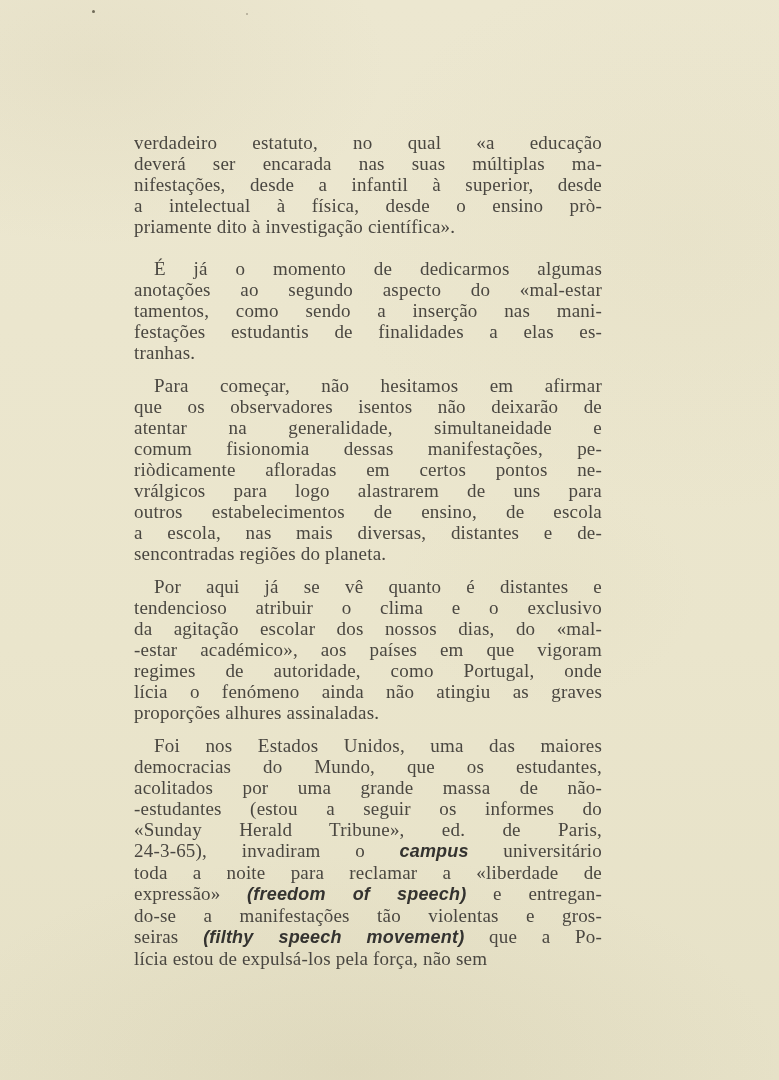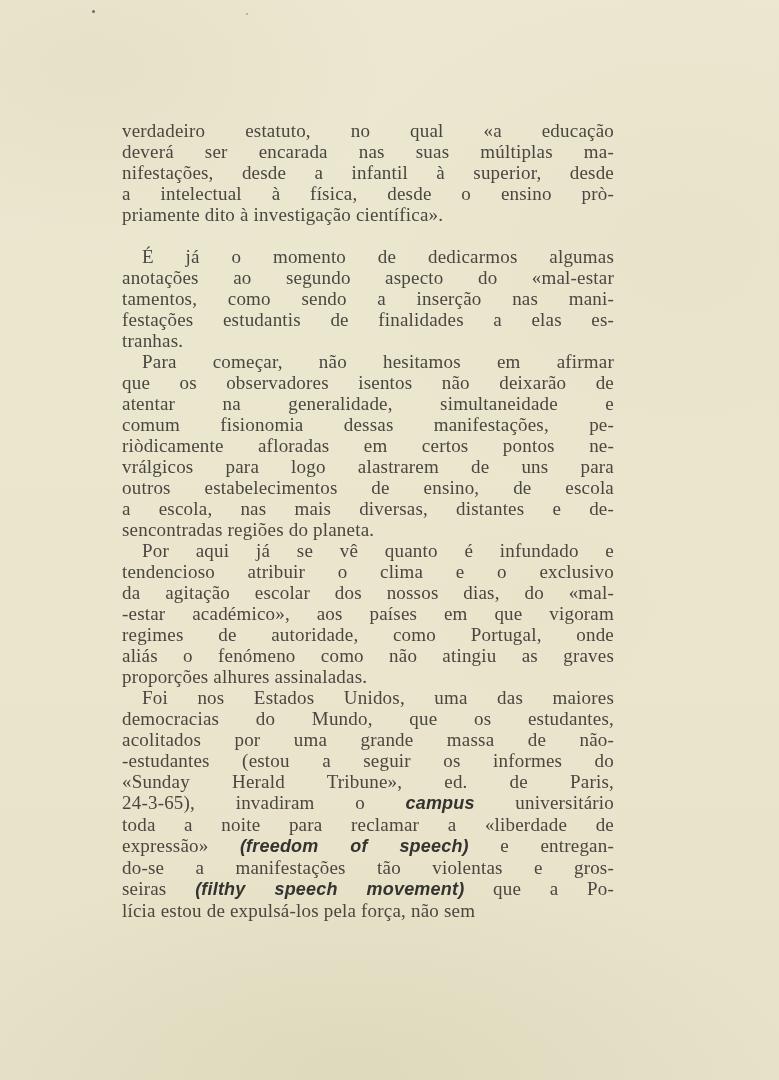--- a/index.html
+++ b/index.html
@@ -17,21 +17,21 @@
       radial-gradient(ellipse 600px 300px at 45% 99%, rgba(168,158,118,0.12), transparent 72%),
       radial-gradient(ellipse 220px 160px at 70% 55%, rgba(200,192,150,0.06), transparent 70%),
       linear-gradient(180deg, #ece7d0 0%, #eae5cc 60%, #e6e1c7 100%);
     font-family: "Liberation Serif", "DejaVu Serif", serif;
   }
   .scan-page { position: absolute; inset: 0; }
   .text-block {
     position: absolute;
     left: 122px; top: 120px; width: 492px;
   }
-  .paragraph { margin: 0; }
+  .paragraph { margin: 12px; }
   .paragraph.gap-before { margin-top: 21px; }
   .line {
     font-size: 19px;
     line-height: 21px;
     color: var(--ink);
     letter-spacing: 0.2px;
     text-align: justify;
     text-align-last: justify;
     -moz-text-align-last: justify;
   }
@@ -80,26 +80,26 @@
         <div class="line"><span>que os observadores isentos não deixarão de</span></div>
         <div class="line"><span>atentar na generalidade, simultaneidade e</span></div>
         <div class="line"><span>comum fisionomia dessas manifestações, pe-</span></div>
         <div class="line"><span>riòdicamente afloradas em certos pontos ne-</span></div>
         <div class="line"><span>vrálgicos para logo alastrarem de uns para</span></div>
         <div class="line"><span>outros estabelecimentos de ensino, de escola</span></div>
         <div class="line"><span>a escola, nas mais diversas, distantes e de-</span></div>
         <div class="line last"><span>sencontradas regiões do planeta.</span></div>
       </div>
       <div class="paragraph">
-        <div class="line indent"><span>Por aqui já se vê quanto é infundado e</span></div>
+        <div class="line indent"><span>Por aqui já se vê quanto é distantes e</span></div>
         <div class="line"><span>tendencioso atribuir o clima e o exclusivo</span></div>
         <div class="line"><span>da agitação escolar dos nossos dias, do «mal-</span></div>
         <div class="line"><span>-estar académico», aos países em que vigoram</span></div>
         <div class="line"><span>regimes de autoridade, como Portugal, onde</span></div>
-        <div class="line"><span>aliás o fenómeno como não atingiu as graves</span></div>
+        <div class="line"><span>lícia o fenómeno ainda não atingiu as graves</span></div>
         <div class="line last"><span>proporções alhures assinaladas.</span></div>
       </div>
       <div class="paragraph">
         <div class="line indent"><span>Foi nos Estados Unidos, uma das maiores</span></div>
         <div class="line"><span>democracias do Mundo, que os estudantes,</span></div>
         <div class="line"><span>acolitados por uma grande massa de não-</span></div>
         <div class="line"><span>-estudantes (estou a seguir os informes do</span></div>
         <div class="line"><span>«Sunday Herald Tribune», ed. de Paris,</span></div>
         <div class="line"><span>24-3-65), invadiram o </span><span class="bold">campus</span><span> universitário</span></div>
         <div class="line"><span>toda a noite para reclamar a «liberdade de</span></div>

